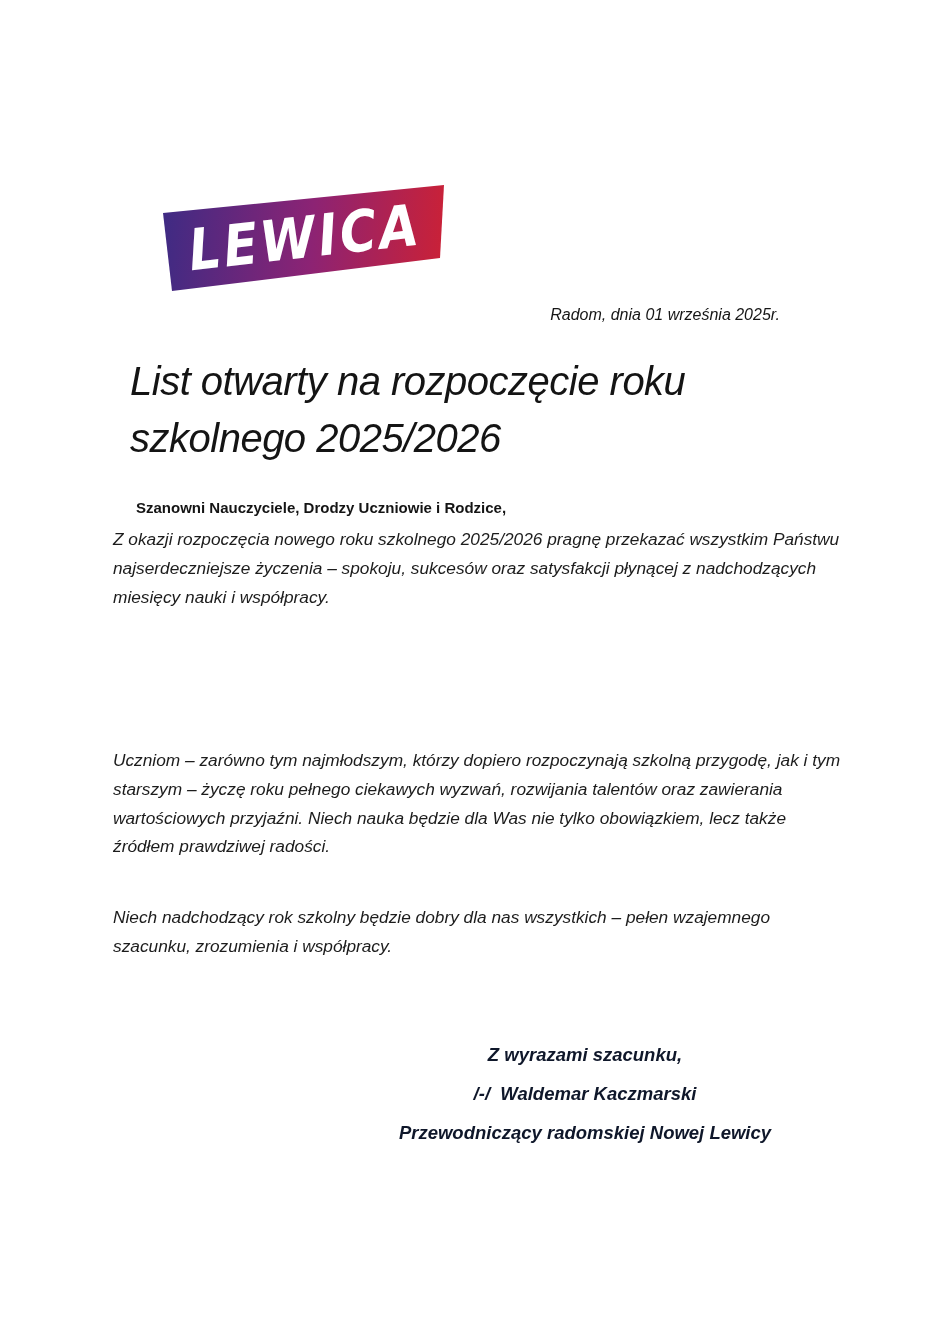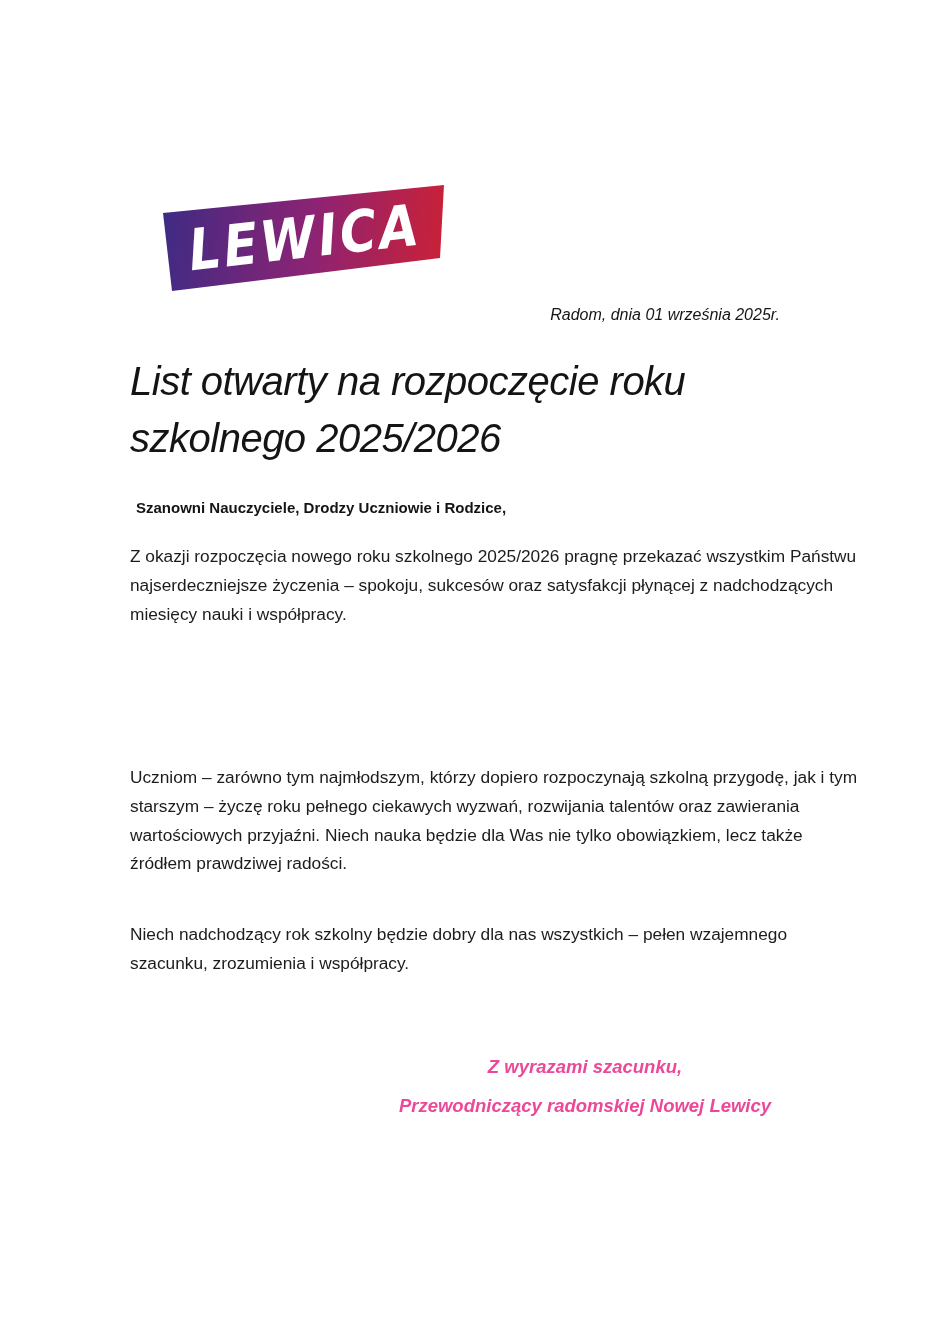--- a/index.html
+++ b/index.html
@@ -78,44 +78,44 @@
     line-height: 24px;
     color: #141414;
     white-space: pre-wrap;
   }
 
   
   .para {
     position: absolute;
     left: 113px;
     width: 780px;
-    margin: 17px;
+    margin: 0;
     font-size: 17.3px;
     line-height: 28.8px;
     color: #1c1c1c;
     white-space: pre-wrap;
+    font-style: italic;
   }
   .para-1 { top: 525px; }
   .para-2 { top: 620px; }
   .para-3 { top: 746px; }
   .para-4 { top: 837px; }
   .para-5 { top: 903px; }
 
   
   .signature {
     position: absolute;
     left: 355px;
     top: 1036px;
     width: 460px;
     text-align: center;
     font-weight: 700;
     font-style: italic;
     font-size: 18.5px;
-    color: #ec4899;
-    margin-top: 12px;
+    color: #0f172a;
   }
   .sig-line {
     line-height: 38.8px;
     white-space: pre-wrap;
   }
 </style>
 </head>
 <body>
 
 <div class="page">
@@ -140,16 +140,17 @@
 starszym – życzę roku pełnego ciekawych wyzwań, rozwijania talentów oraz zawierania
 wartościowych przyjaźni. Niech nauka będzie dla Was nie tylko obowiązkiem, lecz także
 źródłem prawdziwej radości.</p>
 
 
   <p class="para para-5">Niech nadchodzący rok szkolny będzie dobry dla nas wszystkich – pełen wzajemnego
 szacunku, zrozumienia i współpracy.</p>
 
   <div class="signature">
     <div class="sig-line">Z wyrazami szacunku,</div>
+    <div class="sig-line">/-/  Waldemar Kaczmarski</div>
     <div class="sig-line">Przewodniczący radomskiej Nowej Lewicy</div>
   </div>
 
 </div>
 
 </body></html>

